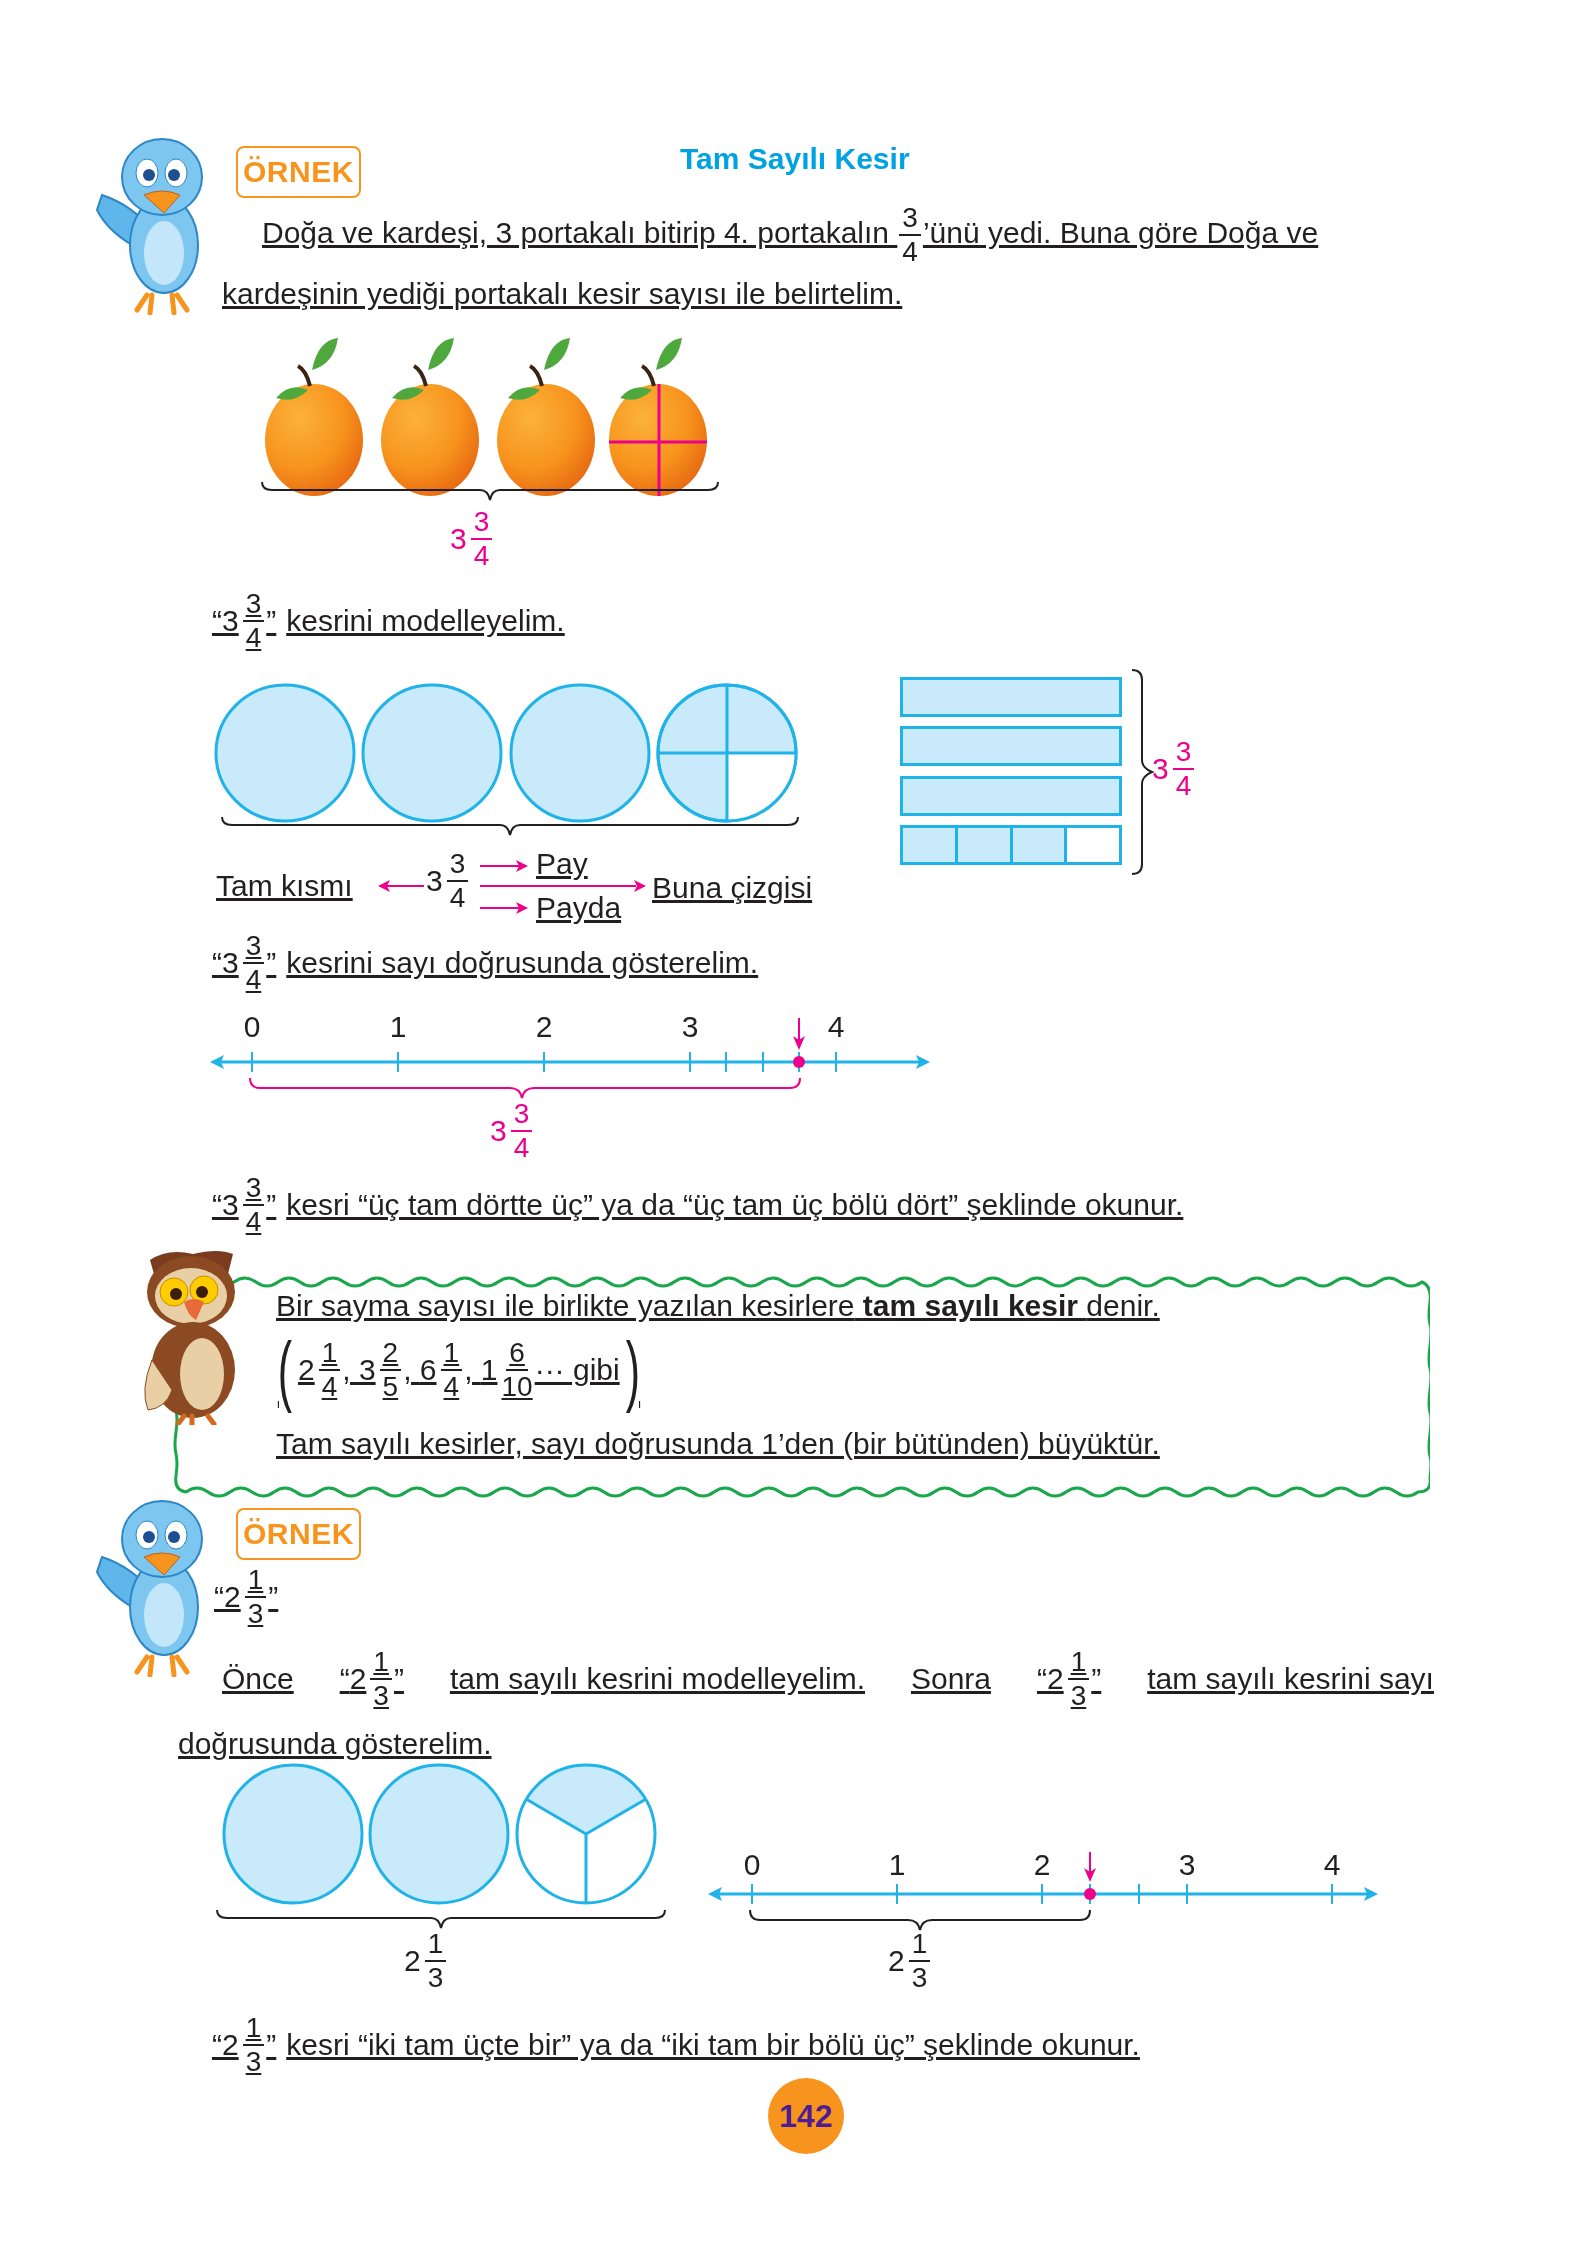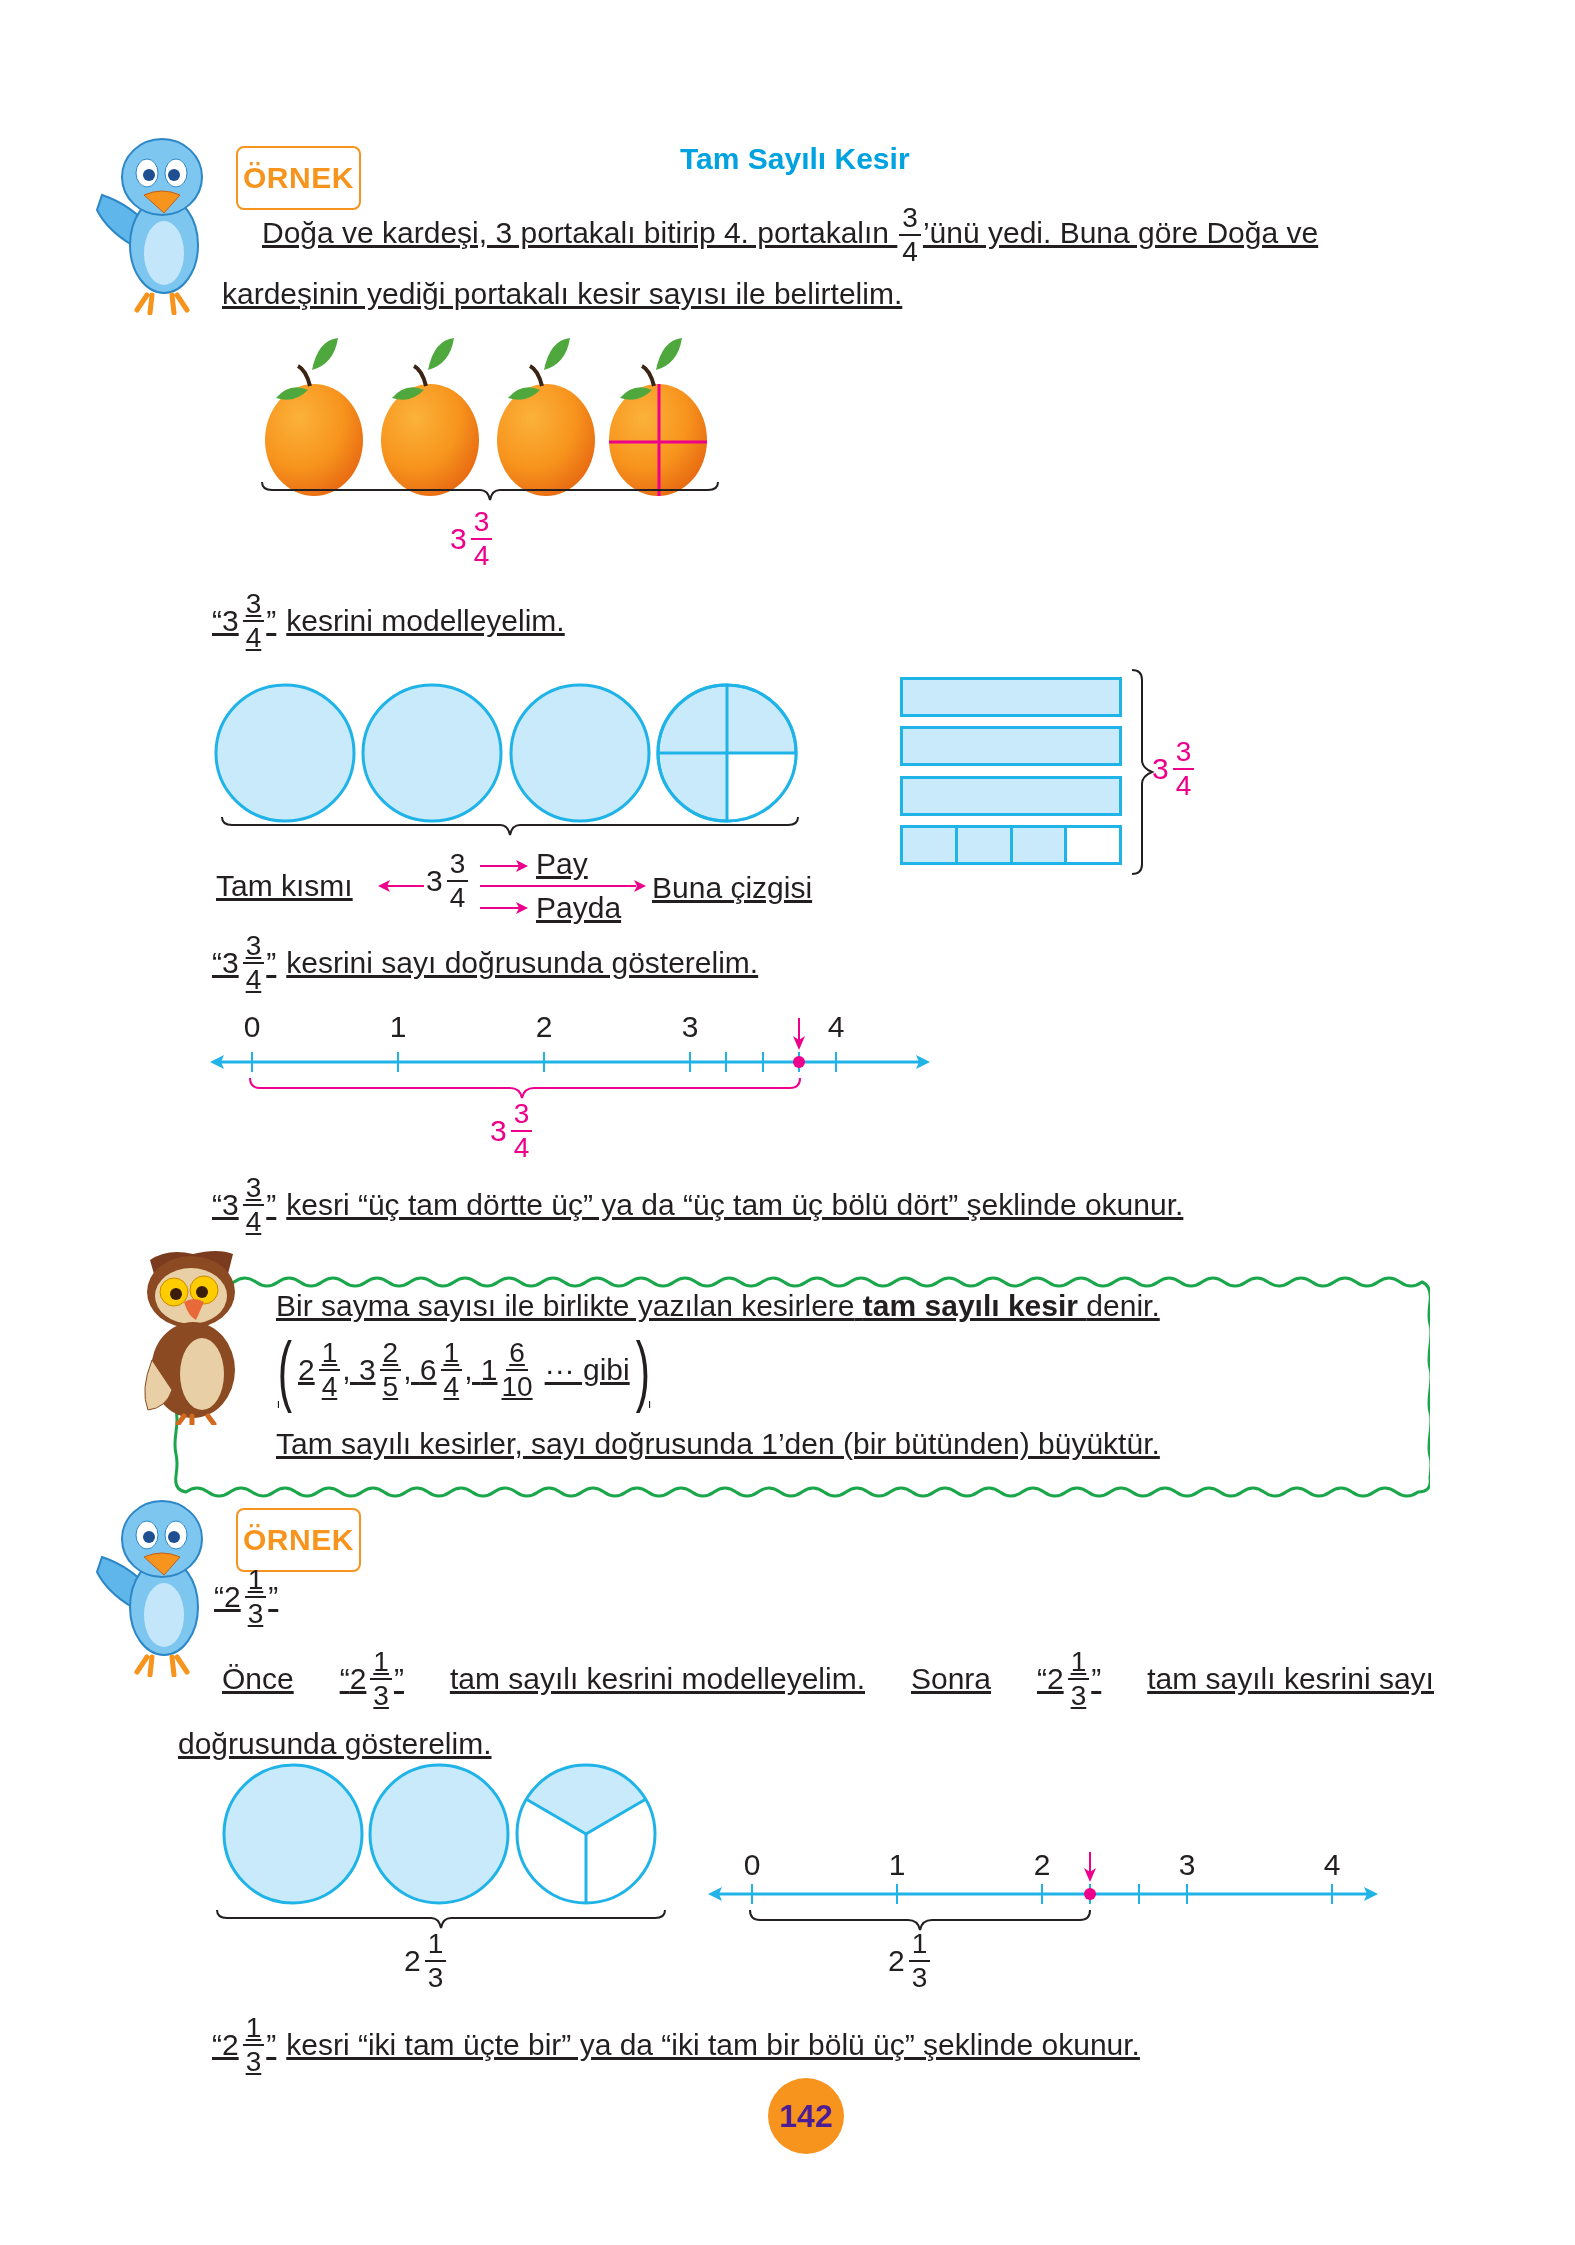--- a/index.html
+++ b/index.html
@@ -2,21 +2,21 @@
 <html><head>
 <meta charset="utf-8">
 <style>
   html, body { margin: 0; padding: 0; background: #ffffff; }
   body { width: 1575px; height: 2245px; position: relative; overflow: hidden;
          font-family: "Liberation Sans", "DejaVu Sans", sans-serif; color: #231f20; }
   .abs { position: absolute; }
   .txt { font-size: 30px; line-height: 36px; white-space: nowrap; text-decoration: underline; }
   .title { font-size: 30px; font-weight: bold; color: #00a3e0; }
   .badge { border: 2px solid #f7941d; border-radius: 8px; color: #f7941d; font-weight: bold;
-           font-size: 30px; line-height: 36px; padding: 12px 5px; background: #fff; letter-spacing: 0.5px; }
+           font-size: 30px; line-height: 36px; padding: 6px 5px; background: #fff; letter-spacing: 0.5px; }
   .frac { display: inline-flex; flex-direction: column; align-items: center; vertical-align: middle;
           line-height: 1; margin: 0 2px; }
   .frac .num { padding: 0 3px 2px 3px; border-bottom: 2px solid currentColor; font-size: 28px; }
   .frac .den { padding-top: 2px; font-size: 28px; }
   .mixed { display: inline-flex; align-items: center; }
   .mixed .whole { font-size: 30px; margin-right: 2px; }
   .pink { color: #ec008c; }
   .big-paren { font-size: 78px; line-height: 78px; font-weight: 200; vertical-align: middle; transform: scaleX(0.55); display: inline-block; }
   .ticklabel { position: absolute; font-size: 30px; transform: translateX(-50%); }
   .page-num { width: 76px; height: 76px; border-radius: 50%; background: #f7941d; color: #4c1d95;
@@ -292,21 +292,21 @@
       </span>
     </span>
     <span>,&nbsp;</span>
   <span class="mixed">
       <span class="whole">1</span>
       <span class="frac">
         <span class="num">6</span>
         <span class="den">10</span>
       </span>
     </span>
-  <span style="margin-left:10px">··· gibi</span>
+  <span style="">··· gibi</span>
   <span class="big-paren">)</span>
 </div>
 <div class="abs txt" style="left:276px;top:1426px">Tam sayılı kesirler, sayı doğrusunda 1’den (bir bütünden) büyüktür.</div>
 
 <svg class="abs" style="left:92px;top:1497px" width="130" height="180" viewBox="0 0 130 180">
   <path d="M10 60 Q40 70 60 95 L40 110 Q15 95 5 75 Z" fill="#5fb6ea" stroke="#2d86c5" stroke-width="2"></path>
   <ellipse cx="72" cy="110" rx="34" ry="48" fill="#7cc6f0" stroke="#2d86c5" stroke-width="2"></ellipse>
   <ellipse cx="72" cy="118" rx="20" ry="32" fill="#c3e6fa"></ellipse>
   <ellipse cx="70" cy="42" rx="40" ry="38" fill="#7cc6f0" stroke="#2d86c5" stroke-width="2"></ellipse>
   <ellipse cx="55" cy="38" rx="11" ry="14" fill="#fff" stroke="#2d86c5"></ellipse>

